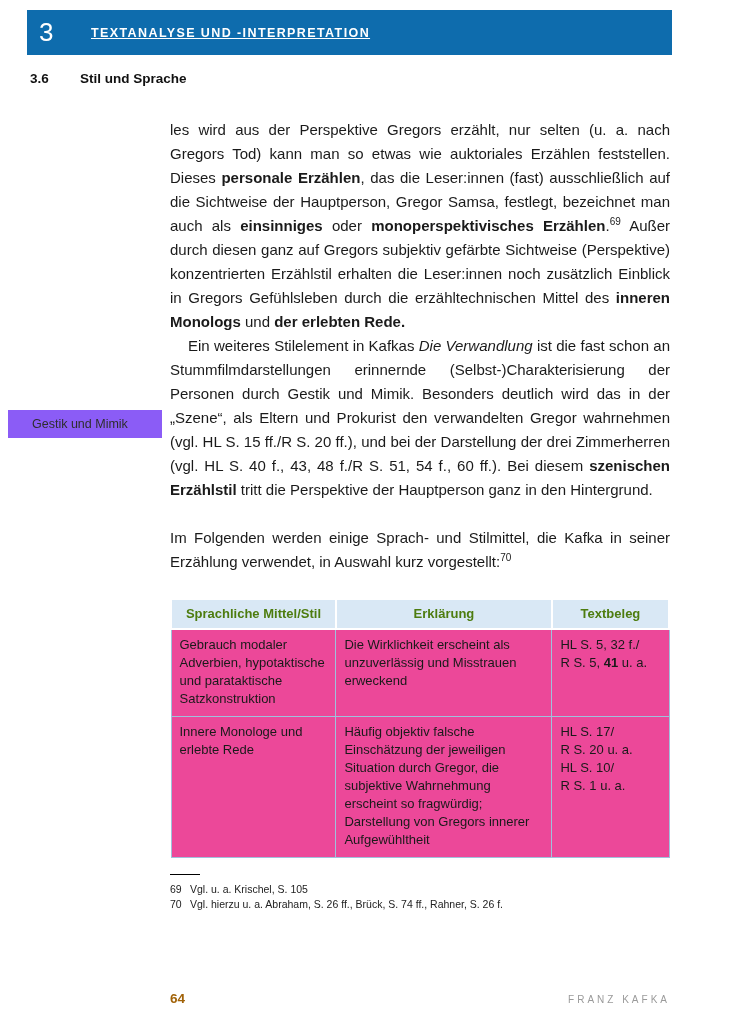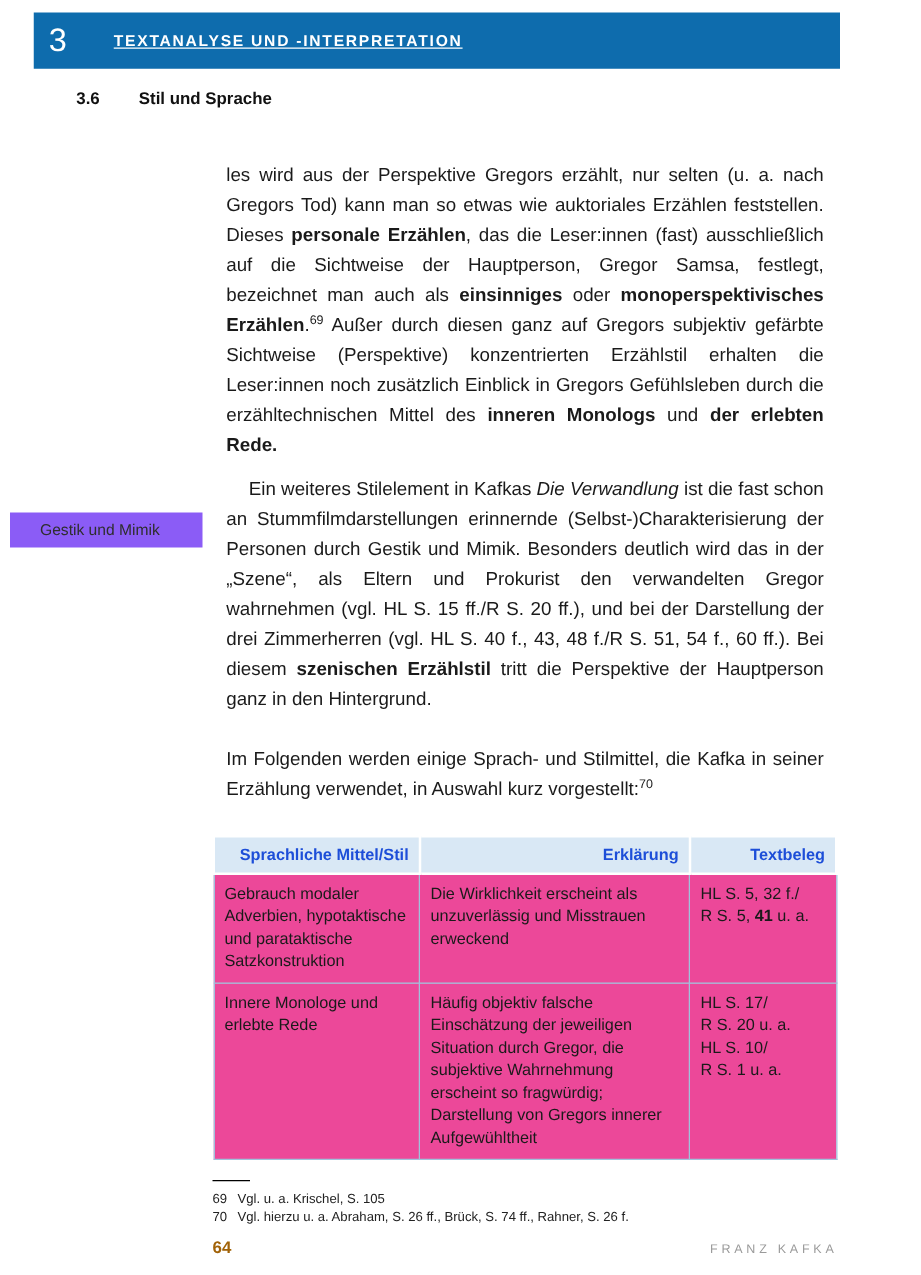--- a/index.html
+++ b/index.html
@@ -24,52 +24,52 @@
   .chapter-title{
     font-size:12.5px;font-weight:700;color:#fff;
     letter-spacing:1.4px;padding-left:12px;text-decoration:underline;
   }
   
   .section-line{
     position:absolute;left:30px;top:71px;width:640px;
     font-size:13.5px;font-weight:700;color:#111;
     display:flex;
   }
-  .sec-num{width:50px;margin-left:31px;}
+  .sec-num{width:50px;}
   
   .margin-note{
     position:absolute;left:8px;top:410px;width:130px;
     padding:7px 0 7px 24px;
     font-size:12.5px;color:#2e2e2e;
   }
   
   .content{
     position:absolute;left:170px;top:118px;width:500px;
   }
   .para{
-    margin:11px;
+    margin:0;
     font-size:15px;line-height:24px;
     text-align:justify;
   }
   .para.indent{text-indent:18px;}
   .para.spaced{margin-top:24px;}
   .b{font-weight:700;}
   .i{font-style:italic;}
   sup{font-size:10px;line-height:0;}
   
   table.style-table{
     margin-top:24px;width:100%;
     border-collapse:collapse;
     font-size:13px;line-height:18px;
   }
   table.style-table th{
     background:#d9e8f5;
     border:2px solid #ffffff;
-    font-weight:700;color:#1d4ed8;
-    text-align:right;vertical-align:top;
+    font-weight:700;color:#4d7c0f;
+    text-align:center;vertical-align:top;
     padding:5px 8px;
     font-size:13px;
   }
   table.style-table td{
     border:1px solid #9fc1dc;
     vertical-align:top;
     padding:6px 8px 8px 8px;
     background:#ec4899;
   }
   .col-mittel{width:155px;}

